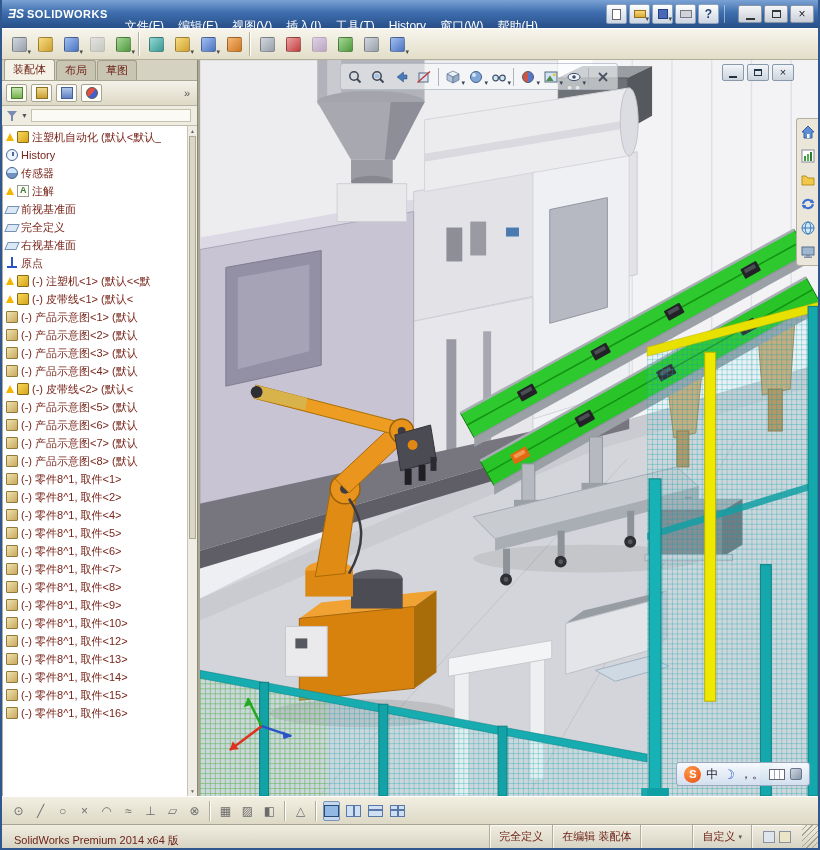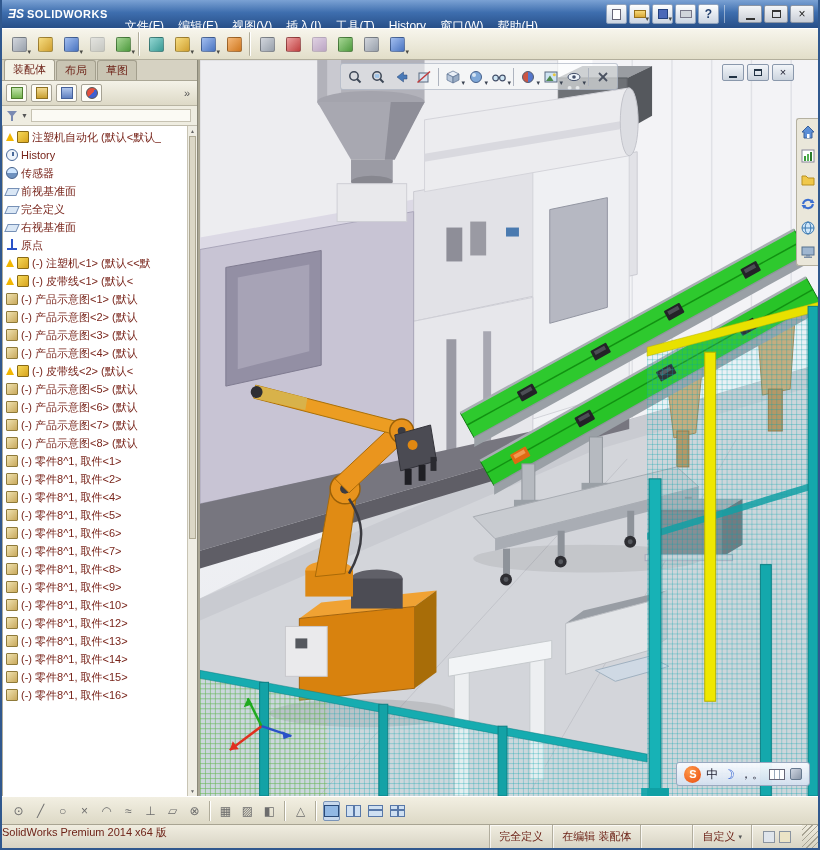--- a/index.html
+++ b/index.html
@@ -123,21 +123,21 @@
   .bicon.bsep{min-width:4px;background:linear-gradient(90deg,transparent 0 1px,#b0ac9a 1px 2px,#fff 2px 3px,transparent 3px);height:20px;}
   .vpbox{width:15px;height:12px;border:1px solid #5878a8;background-color:#cfe0f2;}
   .vpbox.vp2{background-image:linear-gradient(90deg,transparent 0 6px,#5878a8 6px 8px,transparent 8px);}
   .vpbox.vp2v{background-image:linear-gradient(0deg,transparent 0 5px,#5878a8 5px 7px,transparent 7px);}
   .vpbox.vp4{background-image:linear-gradient(90deg,transparent 0 6px,#5878a8 6px 8px,transparent 8px),linear-gradient(0deg,transparent 0 5px,#5878a8 5px 7px,transparent 7px);}
   .bicon.act .vpbox,.vpbox.actbox{background-color:#92b8e4;border-color:#2a4a78;}
   .bicon.act{background:#c8d8ec;border:1px solid #7a94b8;border-radius:2px;}
 
   
   .statusbar{height:24px;background:linear-gradient(180deg,#f0ede0,#d8d4c4);border-top:1px solid #a8a492;display:flex;align-items:stretch;font-size:11px;color:#6e2318;flex:0 0 auto;}
-  .sleft{flex:1;display:flex;align-items:flex-start;padding-left:0;white-space:nowrap;overflow:hidden;}
+  .sleft{flex:1;display:flex;align-items:flex-end;padding-left:12px;white-space:nowrap;overflow:hidden;}
   .sseg{display:flex;align-items:center;justify-content:center;padding:0 9px;border-left:1px solid #b2ae9e;box-shadow:inset 1px 1px 0 rgba(255,255,255,.7);white-space:nowrap;}
   .sico{width:12px;height:12px;border:1px solid #8a94a0;margin:0 2px;}
   .sico.a{background:#dfe5ec;}
   .sico.b{background:#ece4c6;}
   .grip{width:16px;background:repeating-linear-gradient(135deg,transparent 0 3px,#a8a494 3px 4px);}
 </style>
 </head>
 <body>
 
 <div id="app">
@@ -313,20 +313,25 @@
               <span class="ti history"></span>
               <span class="ttxt">History</span>
             </div>
 
             <div class="trow ind">
 
               <span class="ti sensor"></span>
               <span class="ttxt">传感器</span>
             </div>
 
+            <div class="trow ind w">
+              <span class="warn"></span>
+              <span class="ti ann"></span>
+              <span class="ttxt">注解</span>
+            </div>
 
             <div class="trow ind">
 
               <span class="ti plane"></span>
               <span class="ttxt">前视基准面</span>
             </div>
 
             <div class="trow ind">
 
               <span class="ti plane"></span>

